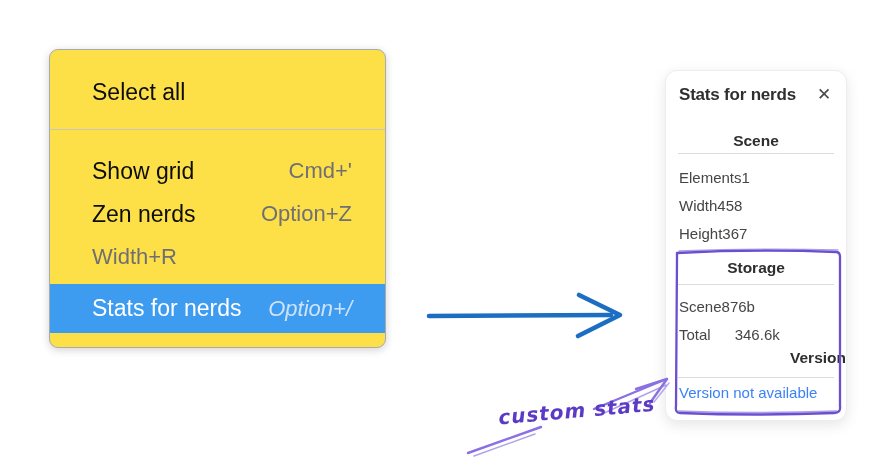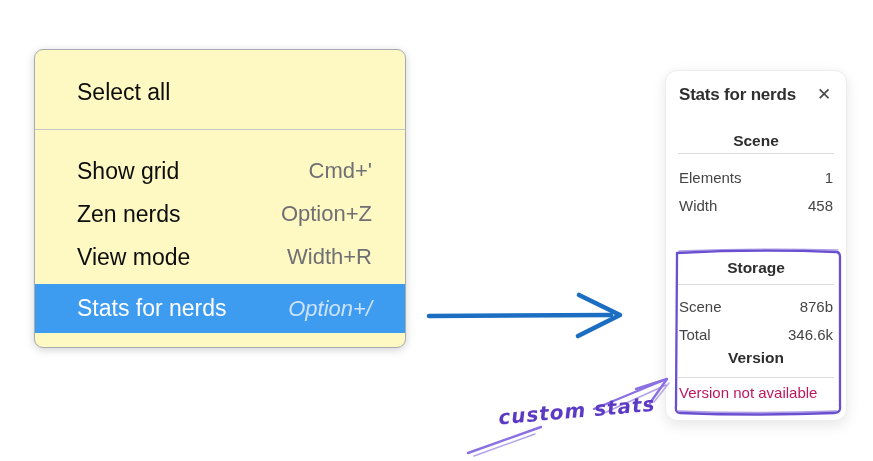--- a/index.html
+++ b/index.html
@@ -5,22 +5,22 @@
   * { margin:0; padding:0; box-sizing:border-box; }
   html,body { background:#ffffff; }
   body { font-family:"Liberation Sans", sans-serif; }
   #canvas {
     position:relative; width:873px; height:461px;
     background:#ffffff; overflow:hidden;
   }
 
   
   .context-menu {
-    position:absolute; left:34px; top:49px; width:372px; height:299px;
-    background:#fef9c3;
+    position:absolute; left:49px; top:49px; width:337px; height:299px;
+    background:#fde047;
     border:1px solid #a8acb1;
     border-radius:9px;
     box-shadow:0 2px 8px rgba(0,0,0,0.18);
     overflow:hidden;
   }
   .menu-item {
     position:absolute; left:0; width:100%; height:44px;
     display:flex; align-items:center; justify-content:space-between;
     padding:0 33px 0 42px;
     font-size:23px; color:#0d0d0d;
@@ -57,25 +57,25 @@
   }
   .stats-heading {
     position:absolute; left:0; width:100%; text-align:center;
     font-size:15.5px; font-weight:bold; color:#2e2e2e; height:24px; line-height:24px;
   }
   .stats-hr {
     position:absolute; left:12px; right:12px; height:1px; background:#dcdcde; border:0;
   }
   .stats-row {
     position:absolute; left:0; width:100%; height:28px;
-    display:flex; align-items:center; justify-content:space-between;
+    display:flex; align-items:center; 
     padding:0 13px; font-size:15px; color:#454545;
   }
   .stats-note {
-    position:absolute; left:13px; top:313px; font-size:15px; color:#be185d;
+    position:absolute; left:13px; top:313px; font-size:15px; color:#3b82f6;
     white-space:nowrap;
   }
 
   
   .overlay { position:absolute; left:0; top:0; width:873px; height:461px; pointer-events:none; }
 
   .annotation-label {
     position:absolute; left:498px; top:398px; width:170px;
     font-family:"DejaVu Sans", sans-serif;
     font-style:italic;
@@ -97,21 +97,20 @@
     <div class="menu-divider"></div>
     <div class="menu-item" style="top:99px;">
       <span>Show grid</span>
       <span class="shortcut">Cmd+'</span>
     </div>
     <div class="menu-item" style="top:142px;">
       <span>Zen nerds</span>
       <span class="shortcut">Option+Z</span>
     </div>
     <div class="menu-item" style="top:185px;">
-      <span>View mode</span>
       <span class="shortcut">Width+R</span>
     </div>
     <div class="menu-item selected" style="top:234px;">
       <span>Stats for nerds</span>
       <span class="shortcut">Option+/</span>
     </div>
   </div>
 
   <div class="stats-panel">
     <div class="stats-title">Stats for nerds</div>
@@ -120,33 +119,37 @@
     <div class="stats-heading" style="top:58px;">Scene</div>
     <div class="stats-hr" style="top:82px;"></div>
     <div class="stats-row" style="top:92px;">
       <span>Elements</span>
       <span>1</span>
     </div>
     <div class="stats-row" style="top:120px;">
       <span>Width</span>
       <span>458</span>
     </div>
+    <div class="stats-row" style="top:148px;">
+      <span>Height</span>
+      <span>367</span>
+    </div>
 
     <div class="stats-heading" style="top:185px;">Storage</div>
     <div class="stats-hr" style="top:213px;"></div>
     <div class="stats-row" style="top:221px;">
       <span>Scene</span>
       <span>876b</span>
     </div>
     <div class="stats-row" style="top:249px;gap:24px;">
       <span>Total</span>
       <span>346.6k</span>
     </div>
 
-    <div class="stats-heading" style="top:275px;">Version</div>
+    <div class="stats-heading" style="top:275px;text-align:right;">Version</div>
     <div class="stats-hr" style="top:306px;"></div>
     <div class="stats-note">Version not available</div>
   </div>
 
   <svg class="overlay" viewBox="0 0 873 461">
 
     <g stroke="#1c6ec2" stroke-width="4.6" fill="none" stroke-linecap="round" stroke-linejoin="round">
       <line x1="429" y1="316" x2="611" y2="315"></line>
       <polyline points="579,295 620,315 578,336"></polyline>
     </g>

